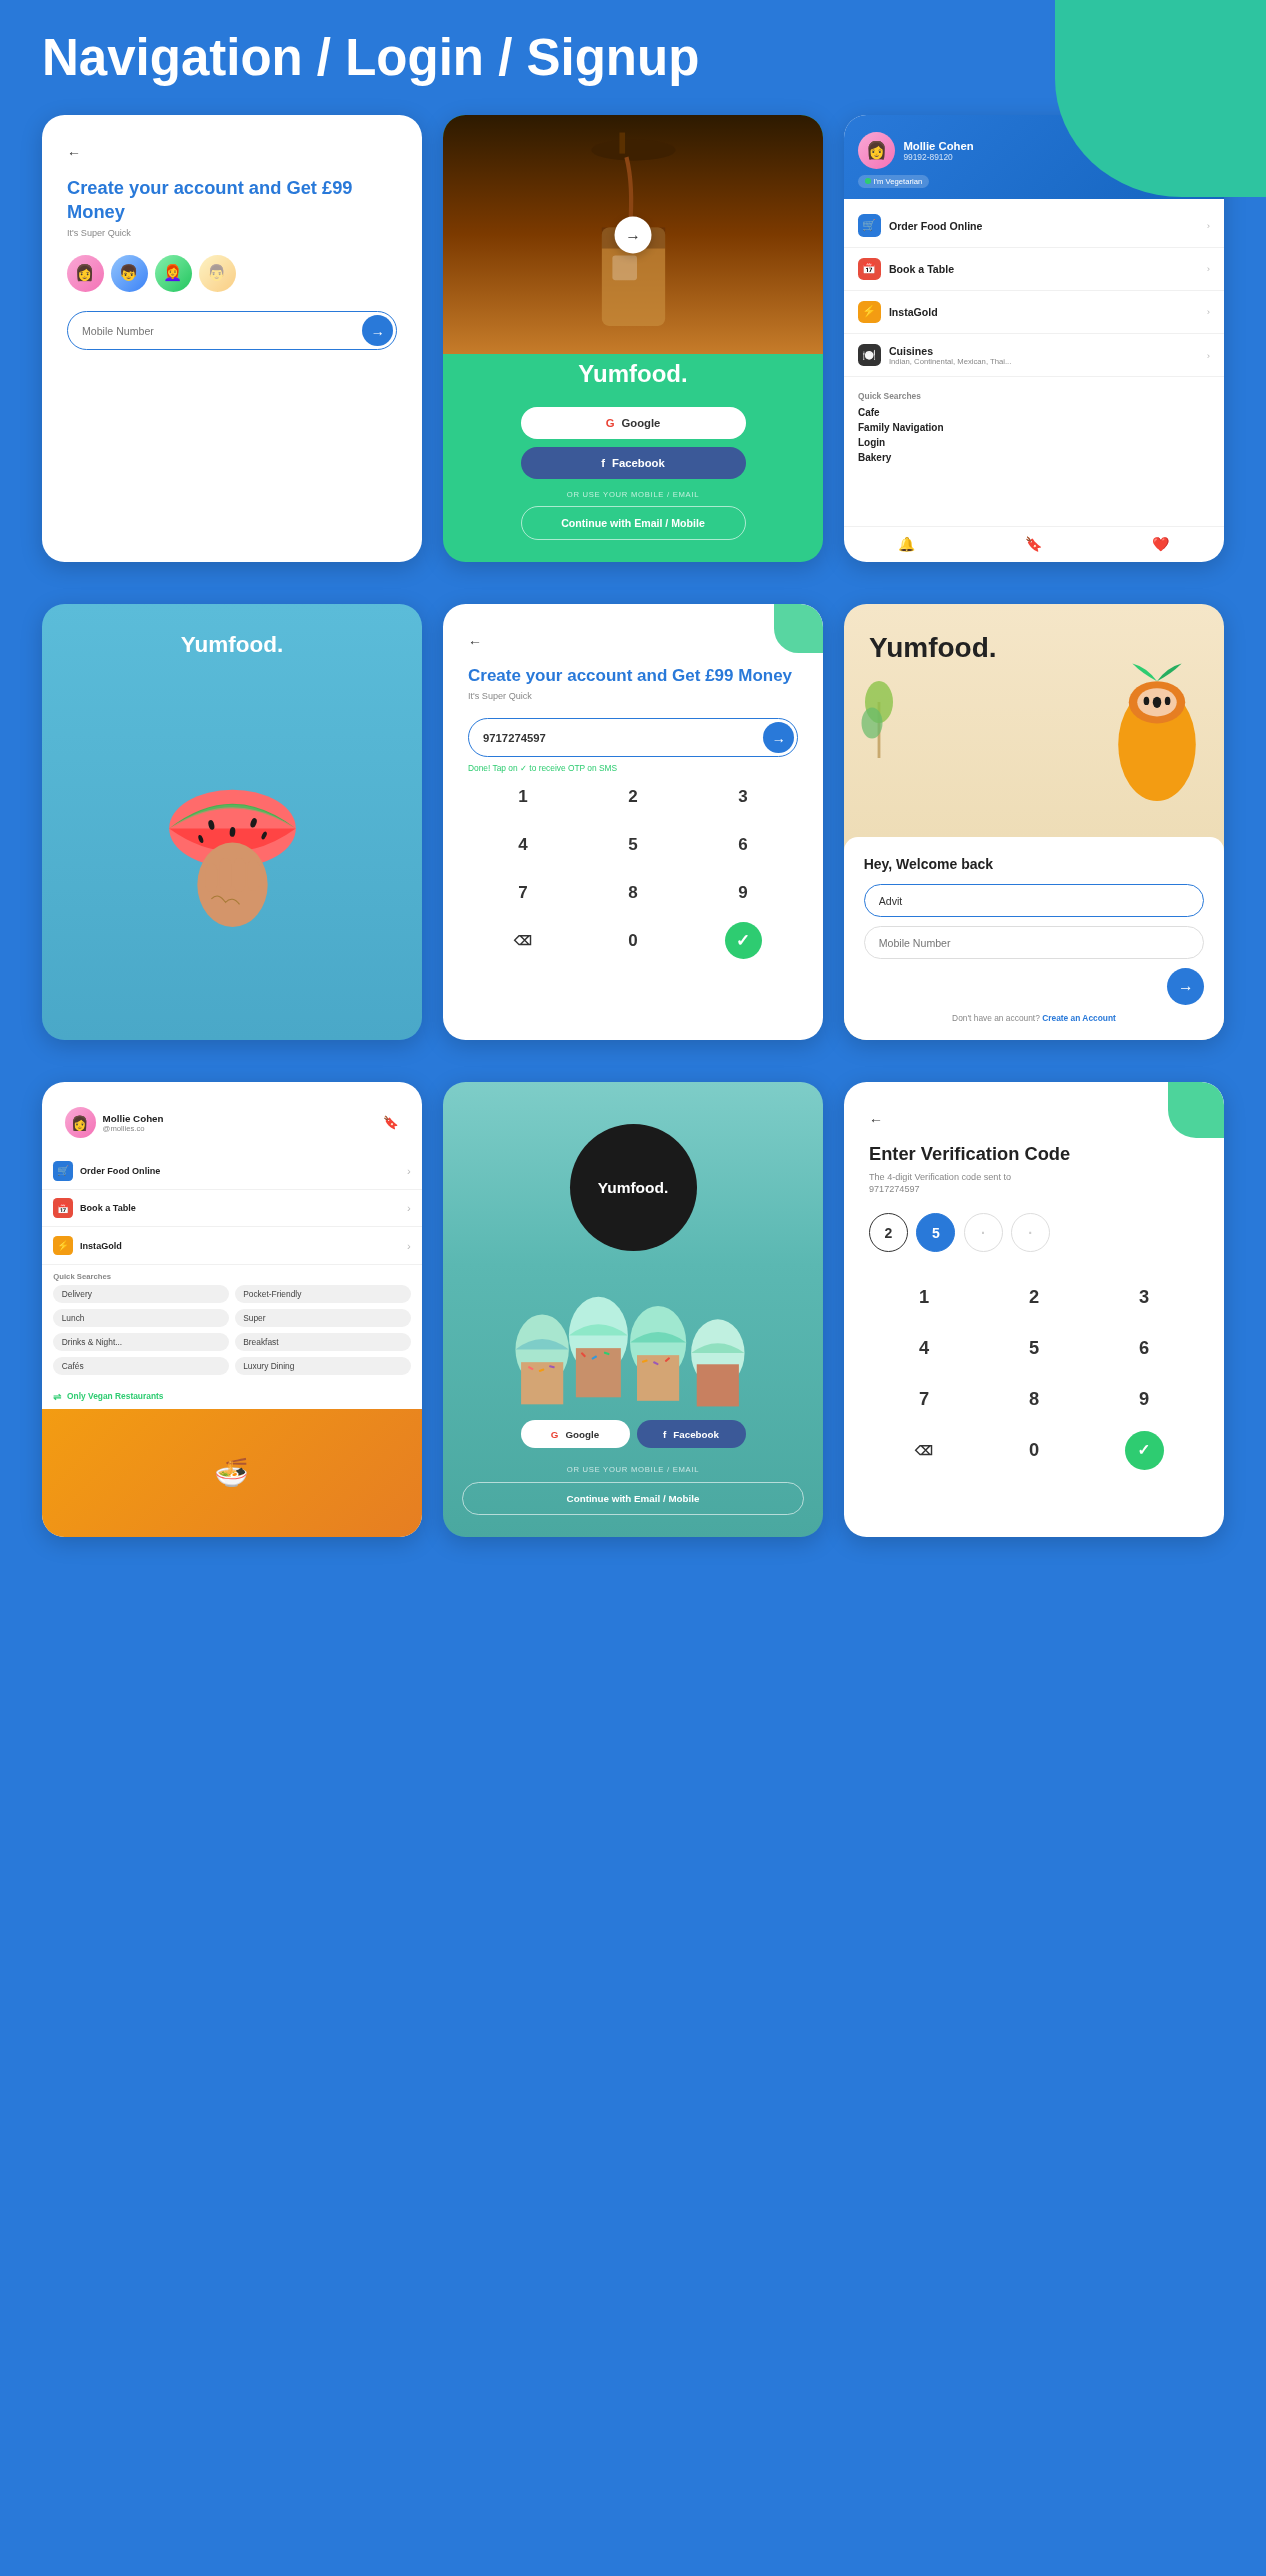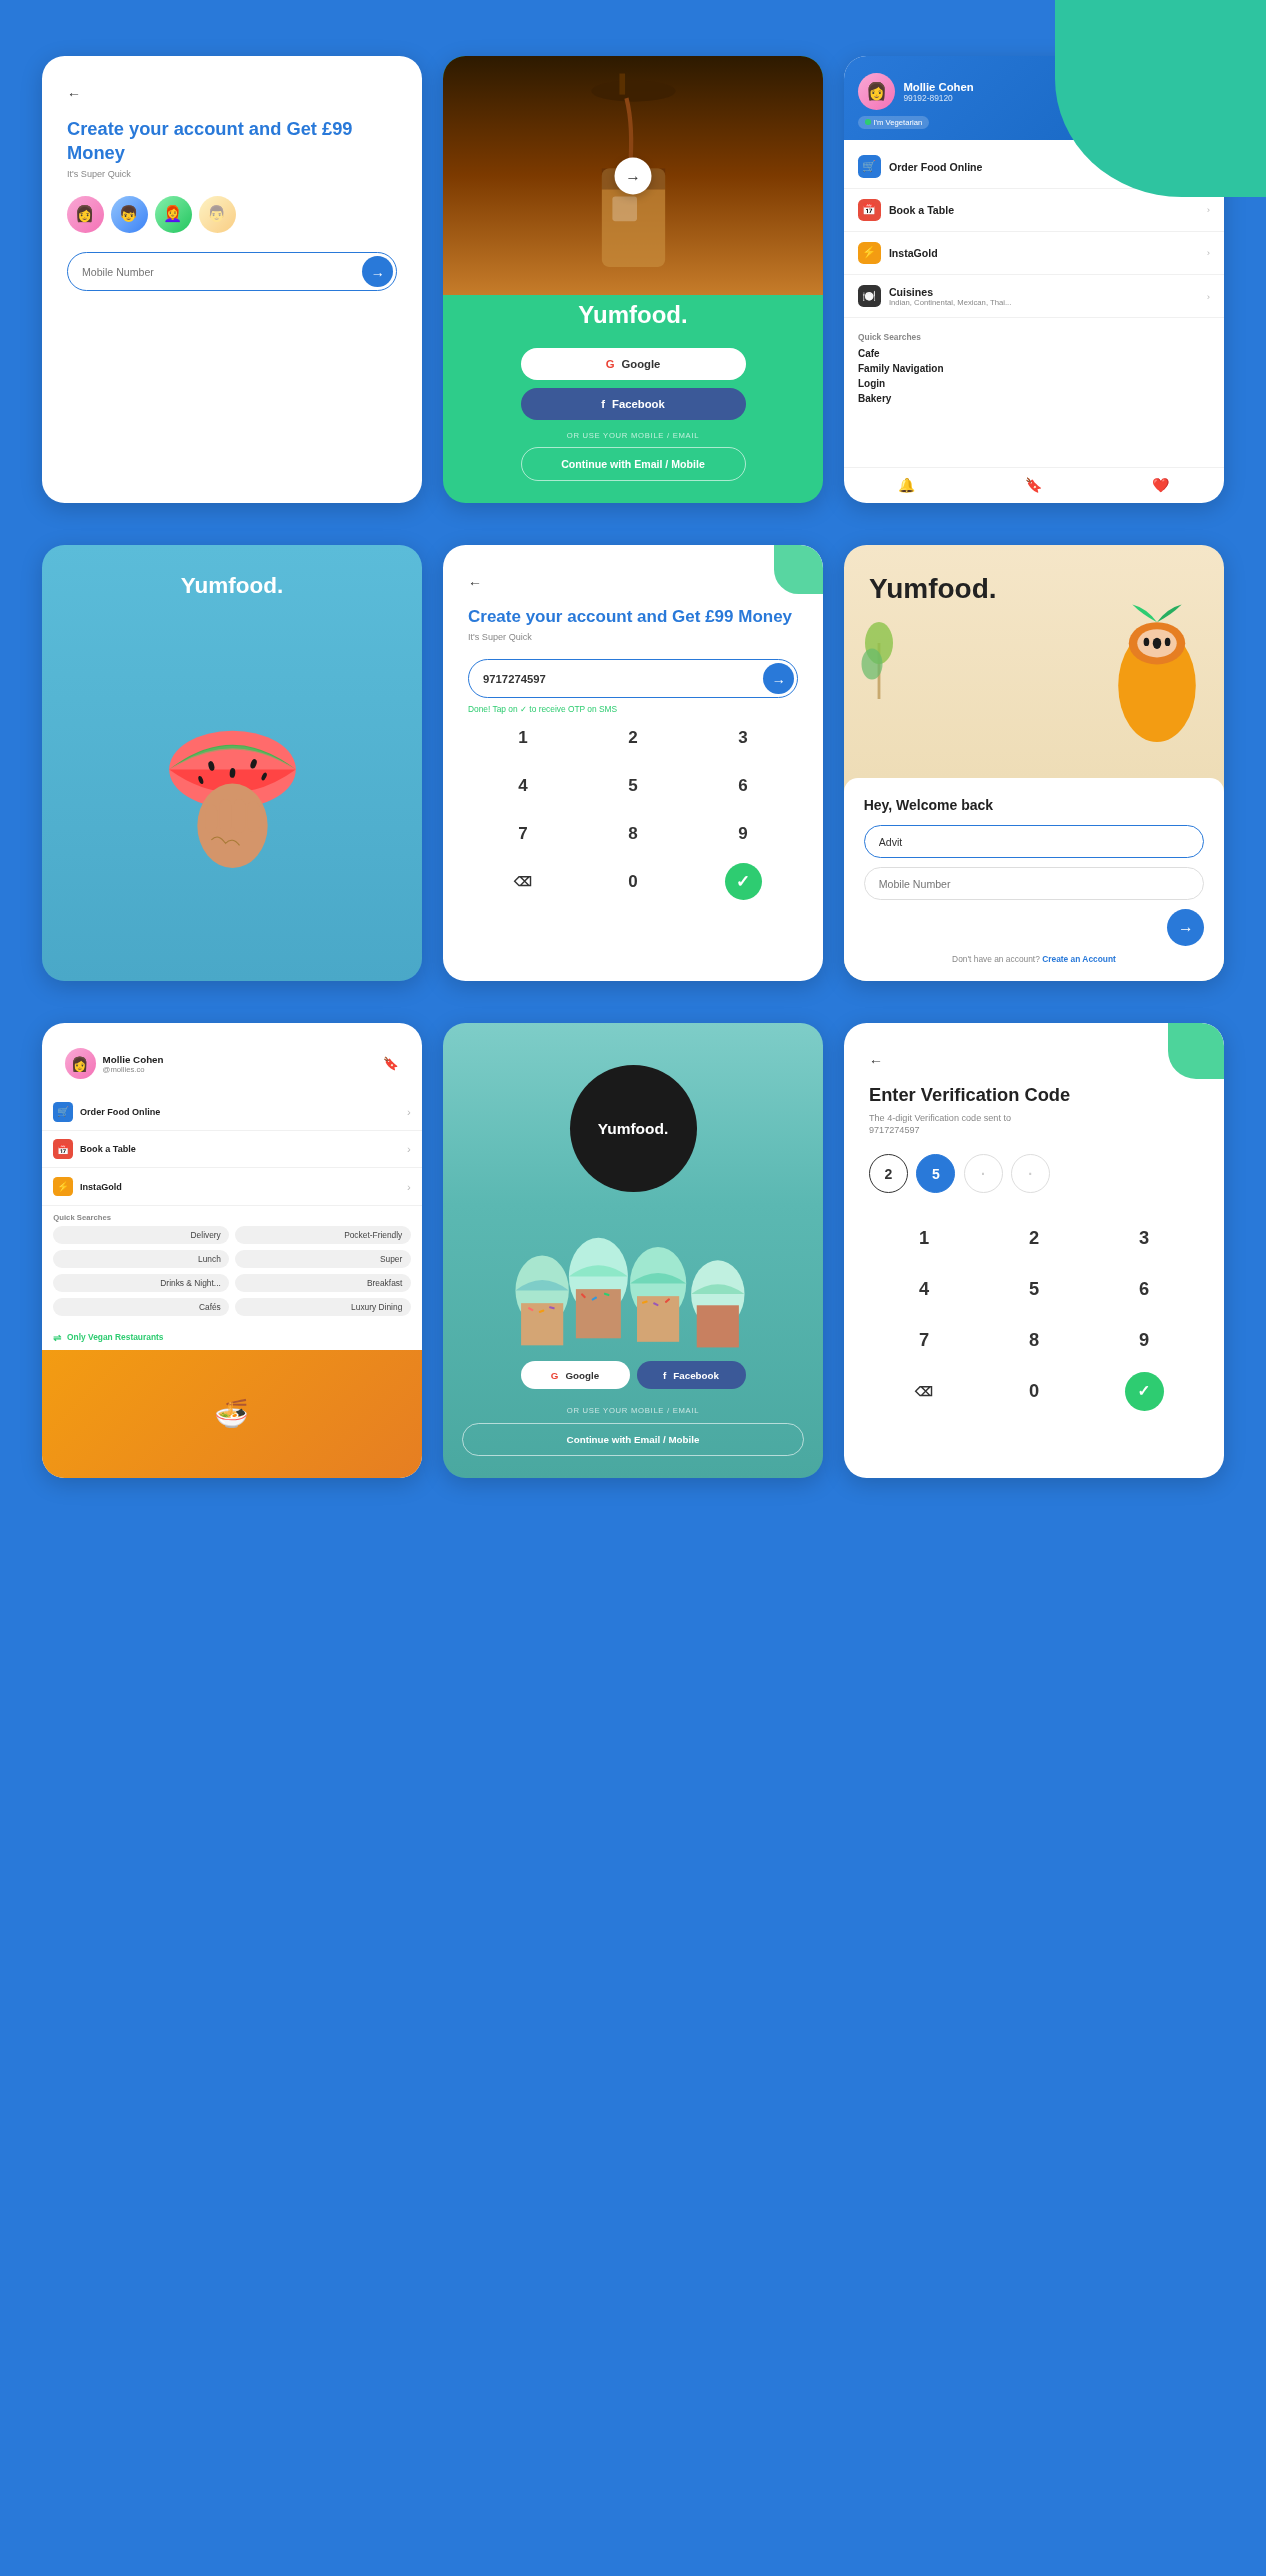--- a/index.html
+++ b/index.html
@@ -295,21 +295,21 @@
       width: 19.7px; height: 19.7px; border-radius: 4.2px;
       display: flex; align-items: center; justify-content: center;
       font-size: 9.8px;
     }
     .screen7-nav-label { font-size: 9.1px; font-weight: 600; color: #222; }
     .quick-tags-title { font-size: 7.7px; color: #888; padding: 7px 11.3px 4.2px 11.3px; font-weight: 600; }
     .tags-grid { display: grid; grid-template-columns: 1fr 1fr; gap: 5.6px; padding: 0 11.3px 8.4px 11.3px; }
     .tag-pill {
       background: #f0f0f0; border-radius: 11.3px;
       padding: 4.2px 8.4px; font-size: 8.4px; color: #444;
-      text-align: right; cursor: pointer;
+      text-align: left; cursor: pointer;
     }
     .vegan-toggle {
       display: flex; align-items: center; gap: 5.6px;
       padding: 7px 11.3px; font-size: 8.4px; color: #2ecc71; font-weight: 600;
     }
     .vegan-icon { font-size: 9.8px; }
 
     
     .screen8 {
       background: linear-gradient(180deg, #7ecdc8 0%, #5bb8b2 40%, #4aa8a0 100%);
@@ -383,20 +383,21 @@
     .ni-blue { background: #2979d9; color: #fff; }
     .ni-red { background: #e74c3c; color: #fff; }
     .ni-orange { background: #f39c12; color: #fff; }
   </style>
 </head>
 <body>
 
 <div class="page-header">
   <div class="header-blob"></div>
   <div class="header-blob2"></div>
+  <h1 class="page-title">Navigation / Login / Signup</h1>
 </div>
 
 <div class="screens-grid">
 
   <div class="phone-card">
     <div class="screen1">
       <div class="back-arrow">←</div>
       <h2>
         <span>Create your account and Get </span><span style="color:#2979d9">£99</span><span> Money</span>
       </h2>

